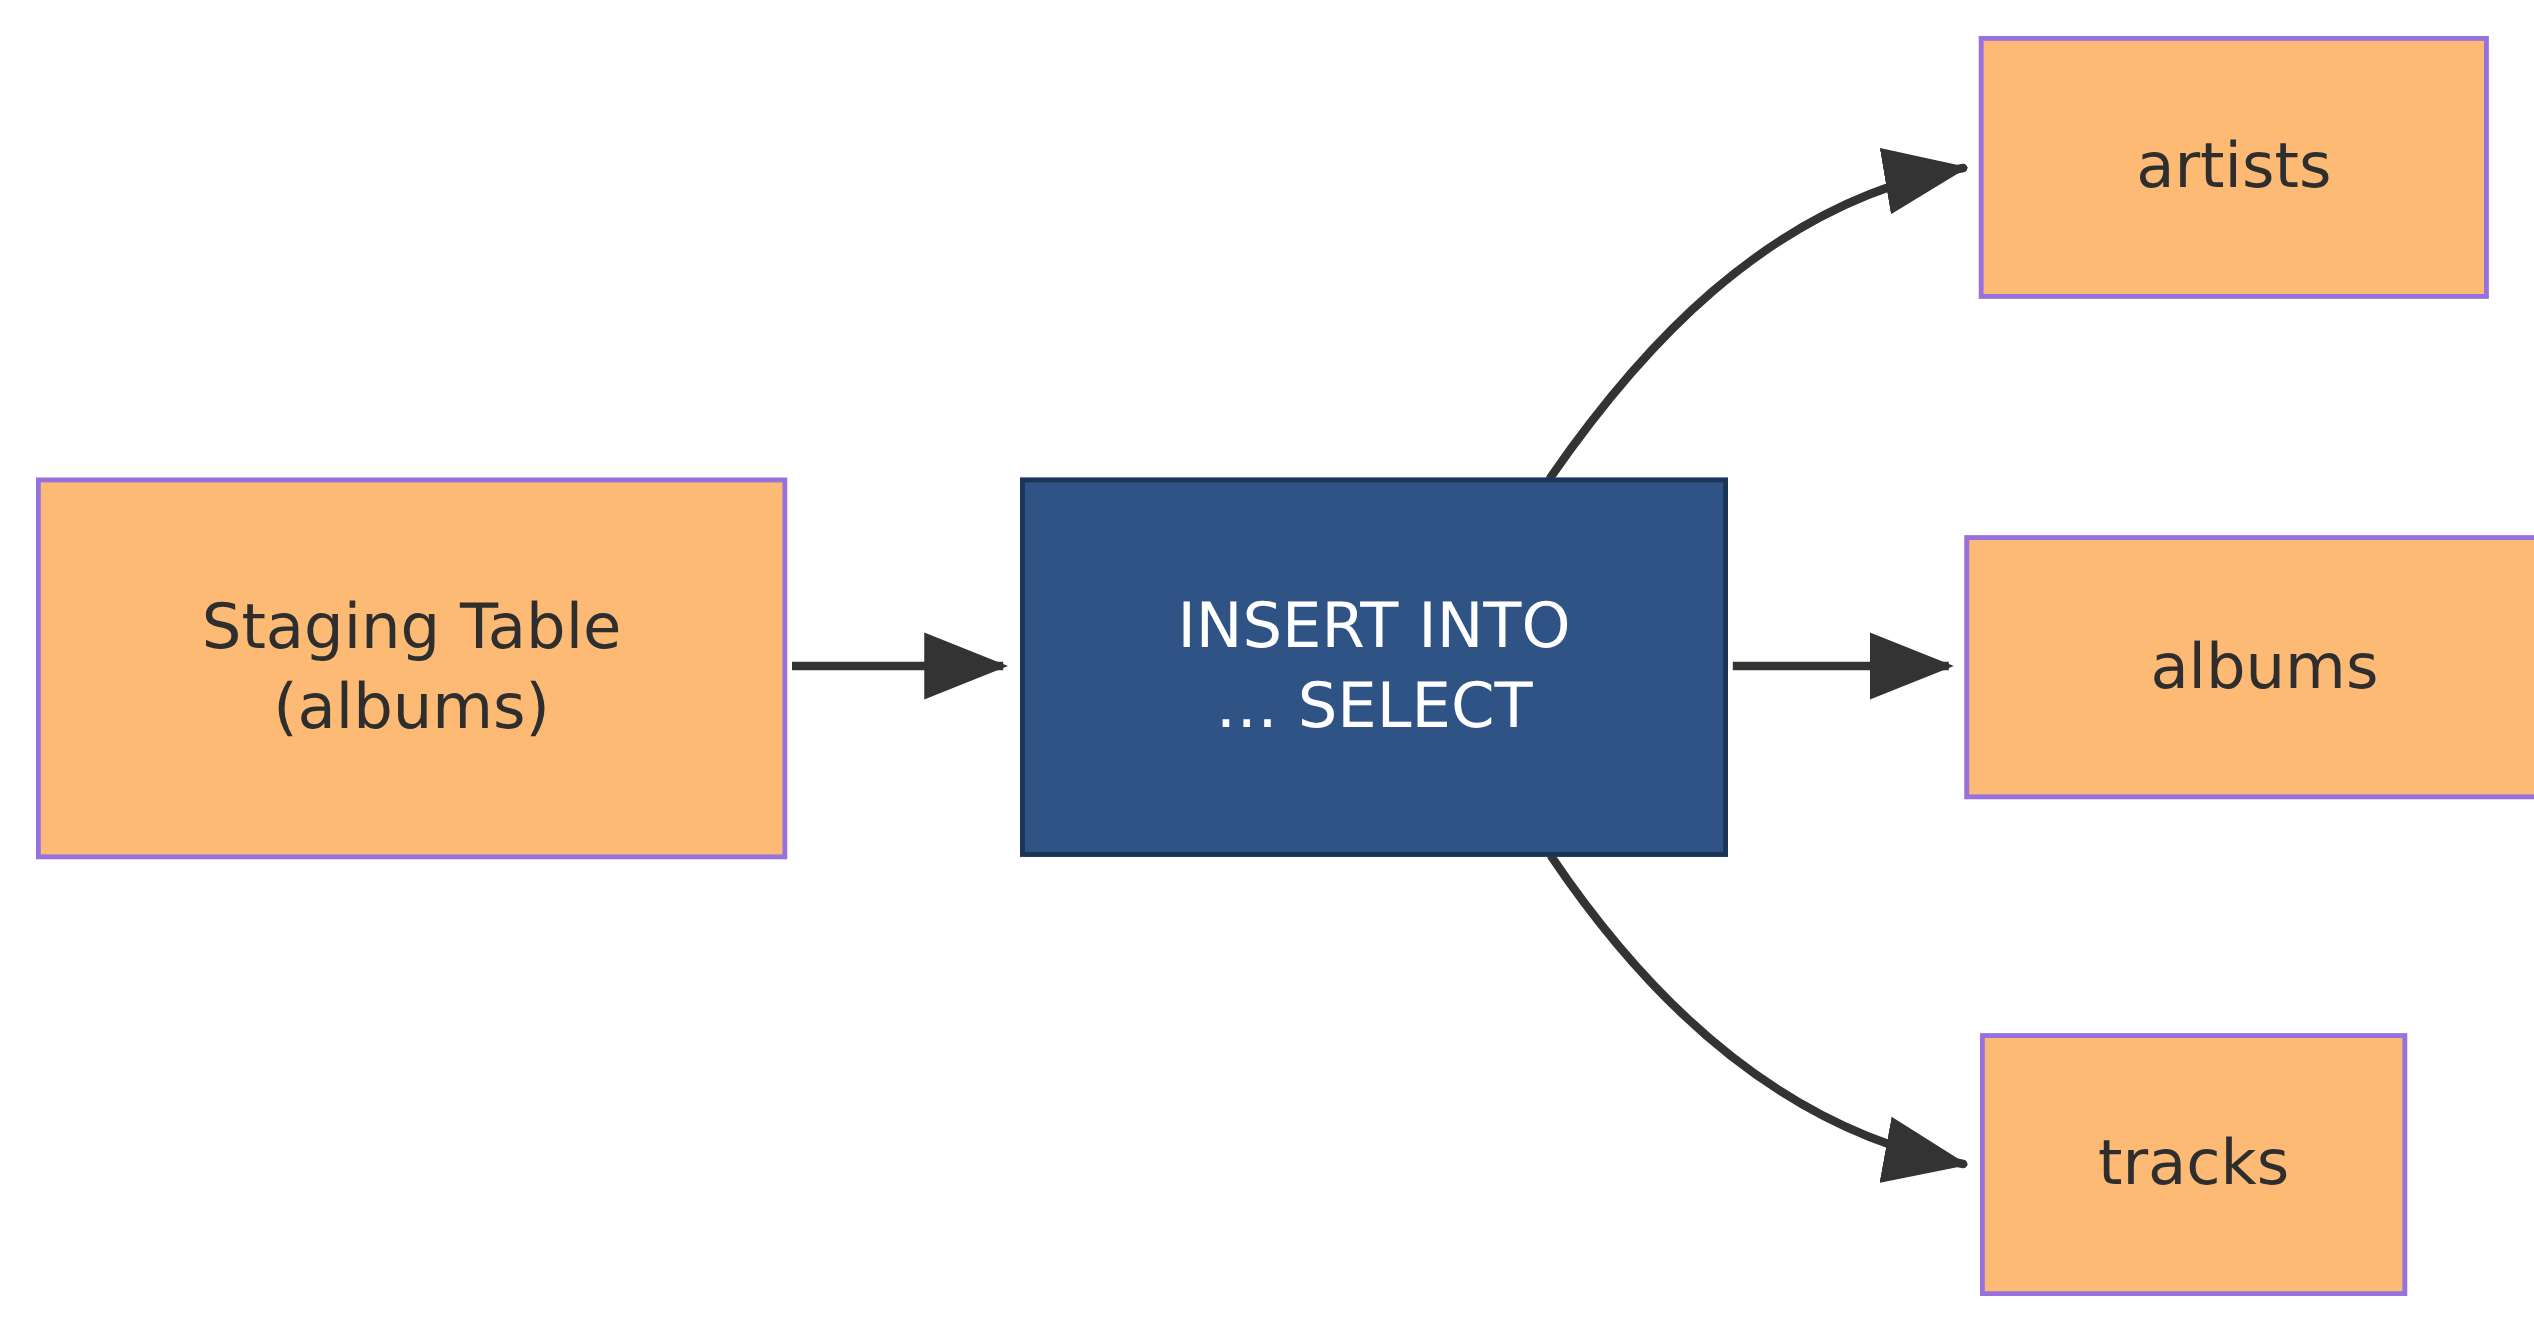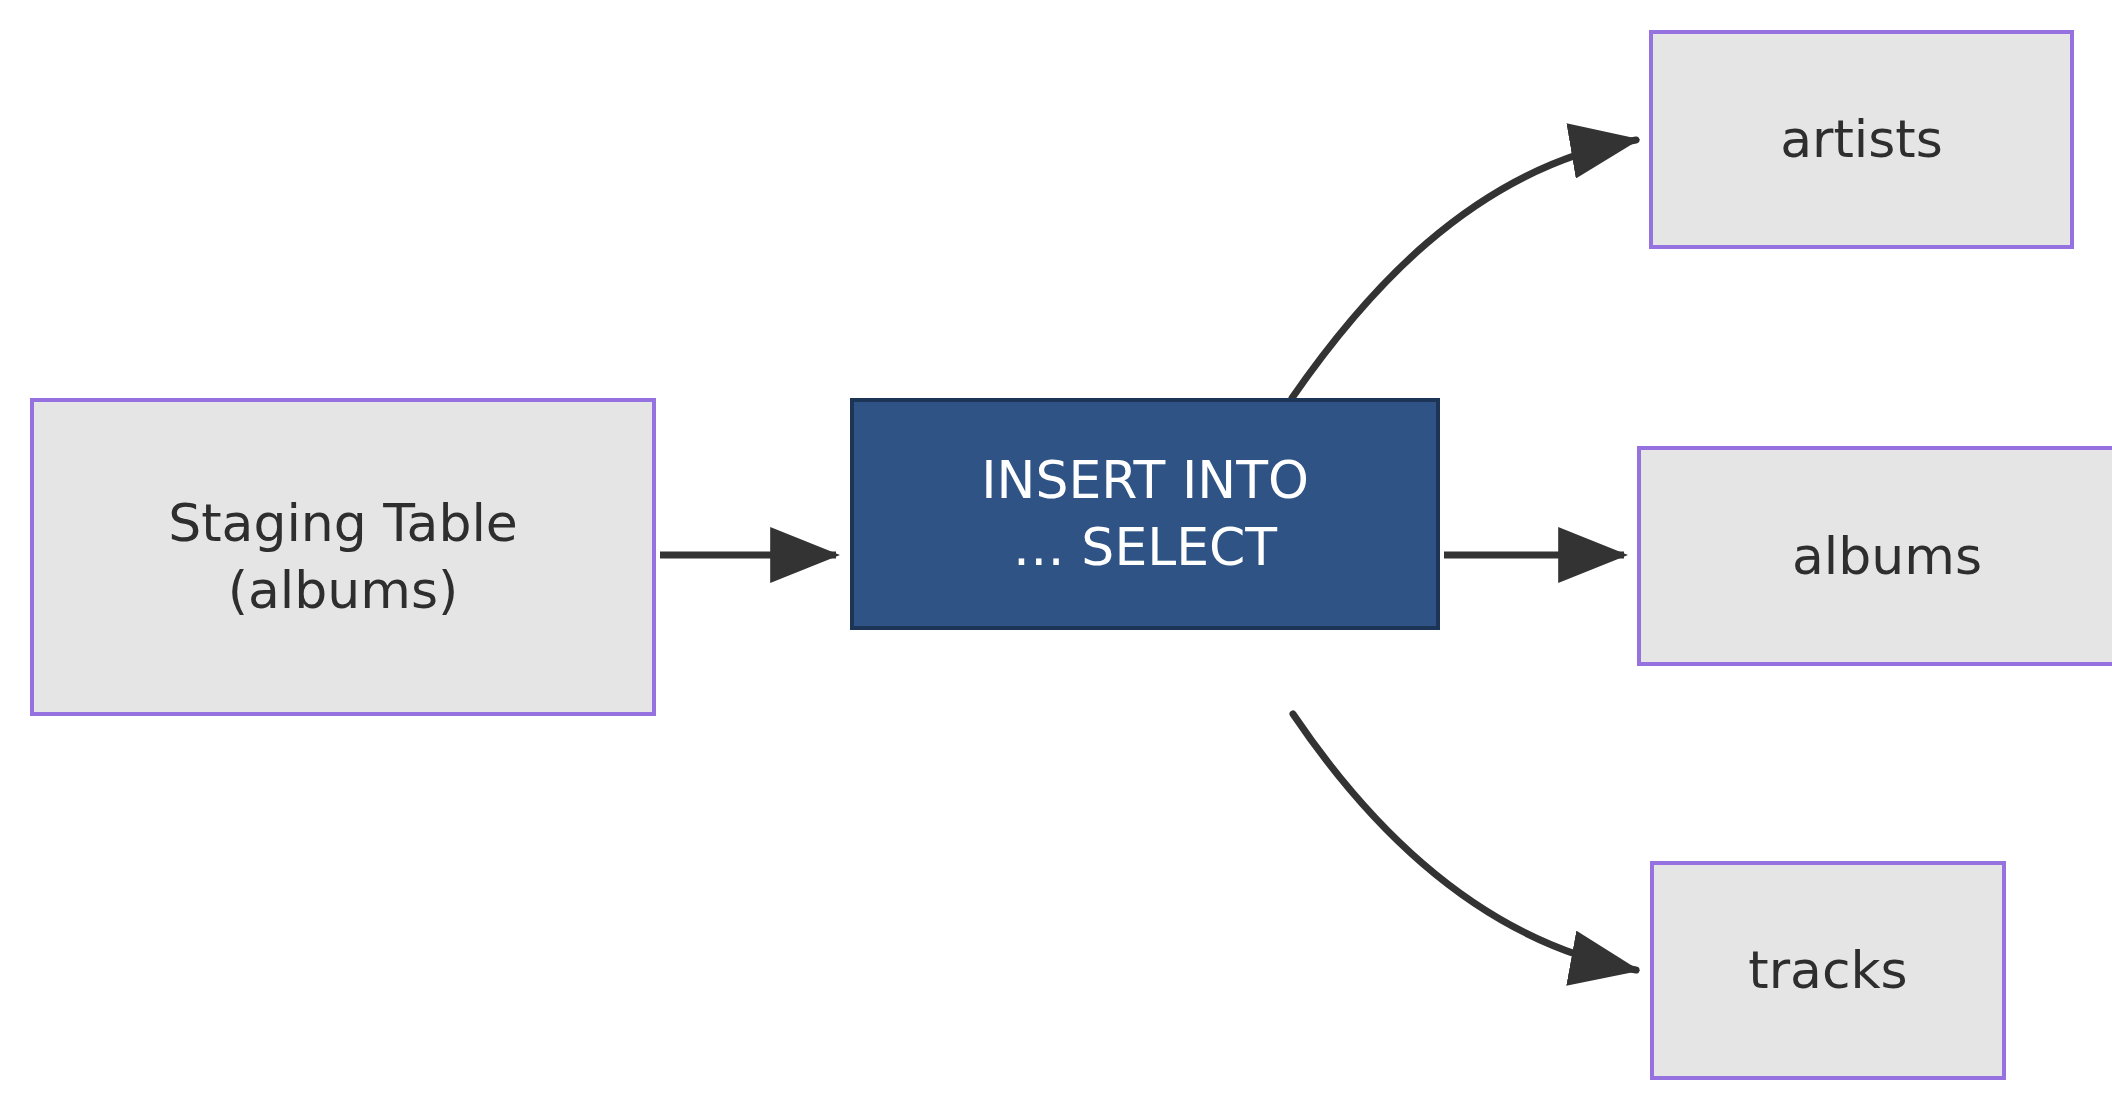--- a/index.html
+++ b/index.html
@@ -40,21 +40,21 @@
     z-index: 2;
     box-sizing: border-box;
     display: flex;
     align-items: center;
     justify-content: center;
     text-align: center;
     line-height: 1.28;
   }
 
   .node-entity {
-    background: #e5e5e5;
+    background: #fdba74;
     border: 4px solid #9672e0;
     color: #2e2e2e;
     font-size: 52px;
     font-weight: 400;
   }
 
   .node-process {
     background: #2e5384;
     border: 4px solid #1c3557;
     color: #ffffff;
@@ -72,21 +72,21 @@
   #node-staging {
     left: 30px;
     top: 398px;
     width: 626px;
     height: 318px;
   }
   #node-insert {
     left: 850px;
     top: 398px;
     width: 590px;
-    height: 232px;
+    height: 316px;
   }
   #node-artists {
     left: 1649px;
     top: 30px;
     width: 425px;
     height: 219px;
   }
   #node-albums {
     left: 1637px;
     top: 446px;

